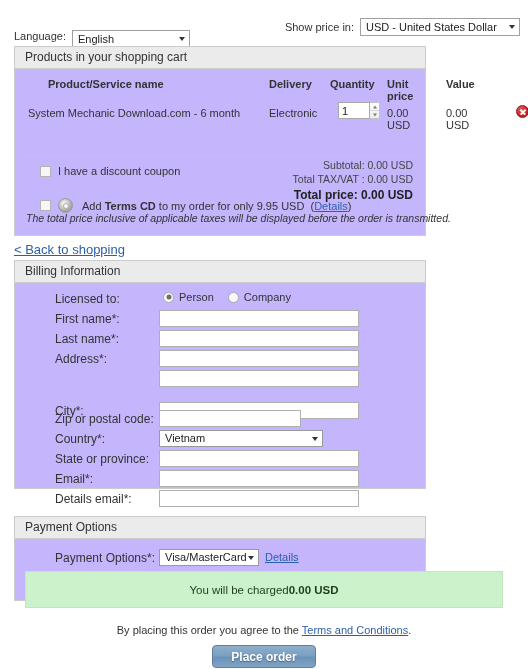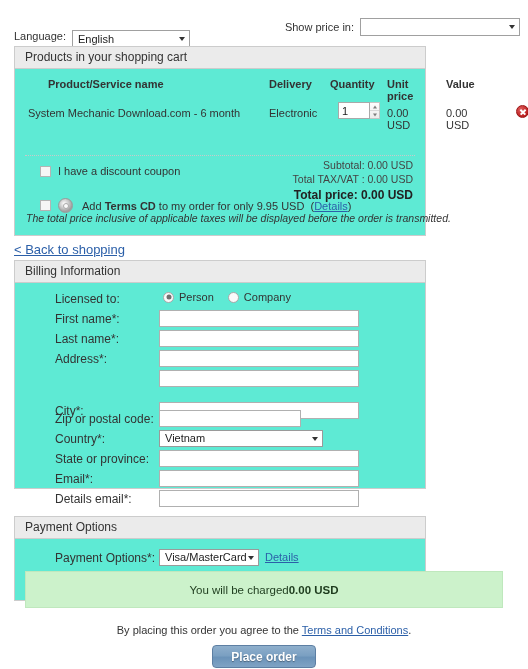--- a/index.html
+++ b/index.html
@@ -78,21 +78,21 @@
   .sel-lang { width: 118px; }
   .sel-currency { width: 160px; }
 
   
   .panel {
     position: absolute;
     left: 14px;
     width: 412px;
     box-sizing: border-box;
     border: 1px solid #cccccc;
-    background: #5eead4;
+    background: #c4b5fd;
   }
   .panel-head {
     background: #ebebeb;
     border-bottom: 1px solid #cccccc;
     height: 21px;
     line-height: 21px;
     padding-left: 10px;
     font-size: 12px;
     color: #333333;
   }
@@ -411,20 +411,21 @@
     <div class="lang-wrap">
       <span class="lang-label">Language:</span>
       <span class="sel sel-lang">
         <span>English</span>
         <span class="arr"></span>
       </span>
     </div>
     <div class="currency-wrap">
       <span class="currency-label">Show price in:</span>
       <span class="sel sel-currency">
+        <span>USD - United States Dollar</span>
         <span class="arr"></span>
       </span>
     </div>
   </div>
 
   <div class="panel cart">
     <div class="panel-head">Products in your shopping cart</div>
     <div class="cart-body">
 
       <div class="col-head ch-name">Product/Service name</div>

